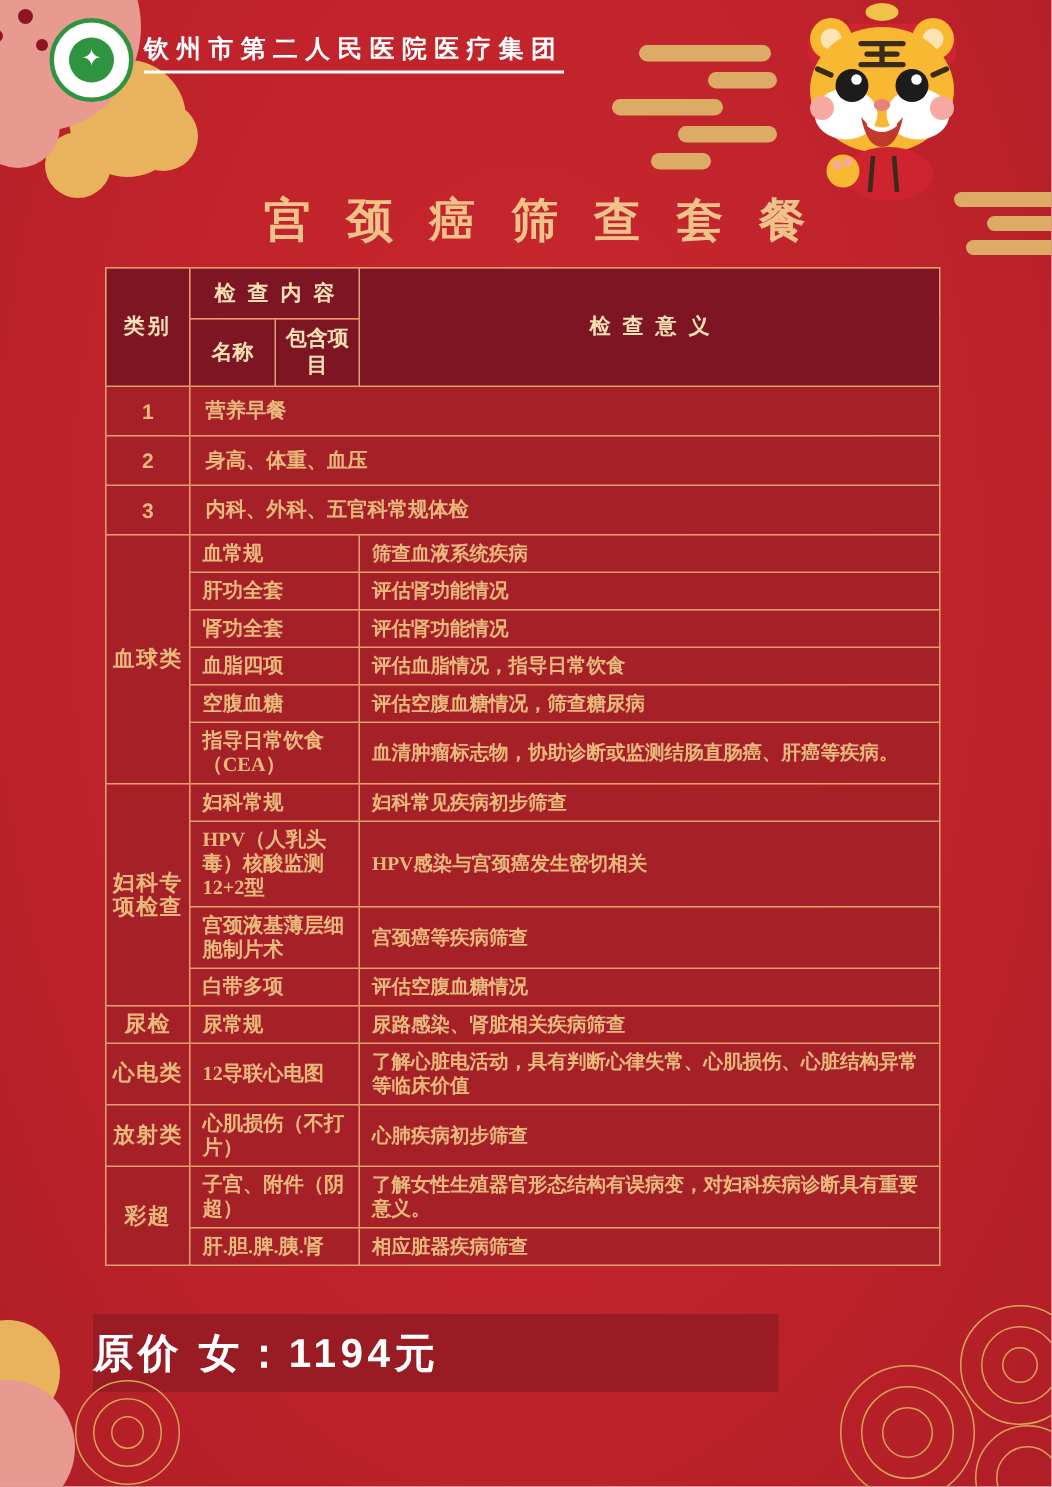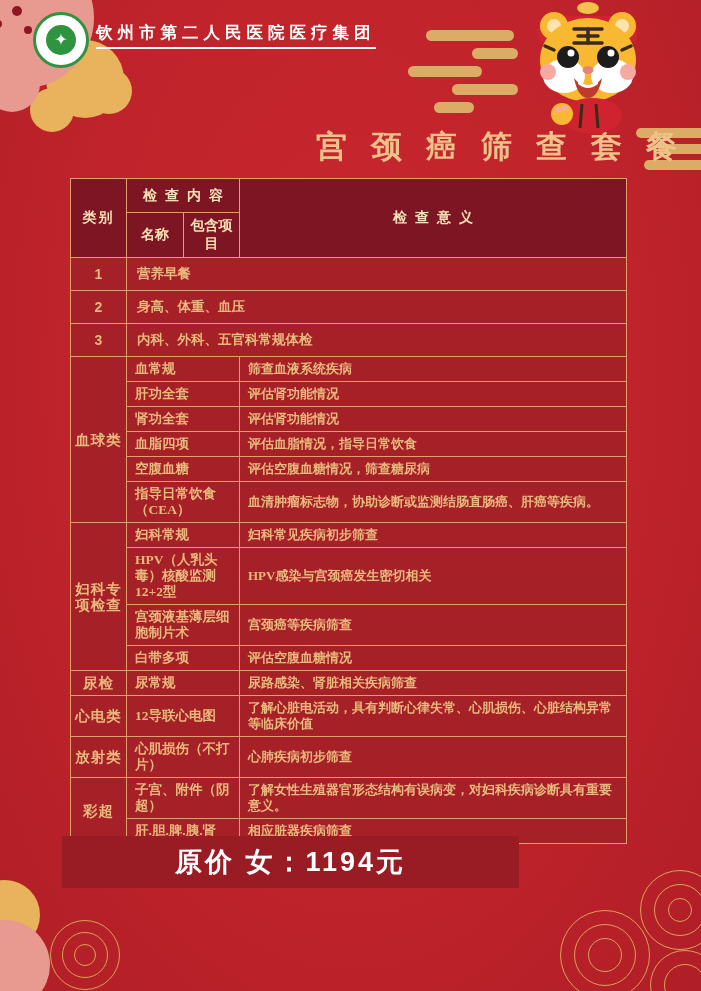--- a/index.html
+++ b/index.html
@@ -29,21 +29,21 @@
     font-size:16.5px;font-weight:bold;letter-spacing:5px;border-bottom:2px solid #ffffff;
     padding-bottom:3px;margin-bottom:17px;white-space:nowrap;
   }
   .org2{font-size:15.5px;font-weight:bold;letter-spacing:1.5px;white-space:nowrap;}
   
   .deco{position:absolute;pointer-events:none;}
   .cloud-bar{position:absolute;background:#dcab66;border-radius:6px;}
   .ring{position:absolute;border:1.5px solid #d9a257;border-radius:50%;box-sizing:border-box;}
   
   .title{
-    position:absolute;left:0;right:0;top:126px;margin:0;text-align:right;
+    position:absolute;left:0;right:0;top:126px;margin:0;text-align:center;
     color:#eec289;font-size:31px;font-weight:bold;letter-spacing:24px;text-indent:24px;
     font-family:"Liberation Serif",serif;
     padding-left:12px;
   }
   
   .screen-table{
     position:absolute;left:70px;top:178px;width:556px;border-collapse:collapse;
     table-layout:fixed;
   }
   .screen-table th,.screen-table td{
@@ -61,22 +61,22 @@
     padding:4px 8px;font-family:"Liberation Serif",serif;font-weight:bold;
   }
   td.num{text-align:center;font-family:"Liberation Sans",sans-serif;font-size:14px;padding:8px 2px;}
   td.cat{text-align:center;font-size:14.5px;letter-spacing:1px;padding:4px 3px;
          font-family:"Liberation Sans",sans-serif;}
   td.name{font-size:13.5px;}
   tr.numbered td.name{padding:8px 10px;}
   td.meaning{font-size:13px;}
   
   .price-bar{
-    position:absolute;left:62px;top:836px;width:457px;height:52px;background:#991b24;
-    display:flex;align-items:center;justify-content:center;
+    position:absolute;left:62px;top:876px;width:457px;height:52px;background:#991b24;
+    display:flex;align-items:center;justify-content:flex-start;
   }
   .price-bar span{color:#ffffff;font-size:27px;font-weight:bold;letter-spacing:3px;}
   
   .tiger{position:absolute;left:512px;top:2px;z-index:4;}
 </style>
 </head>
 <body>
 
 <div class="poster">
 

